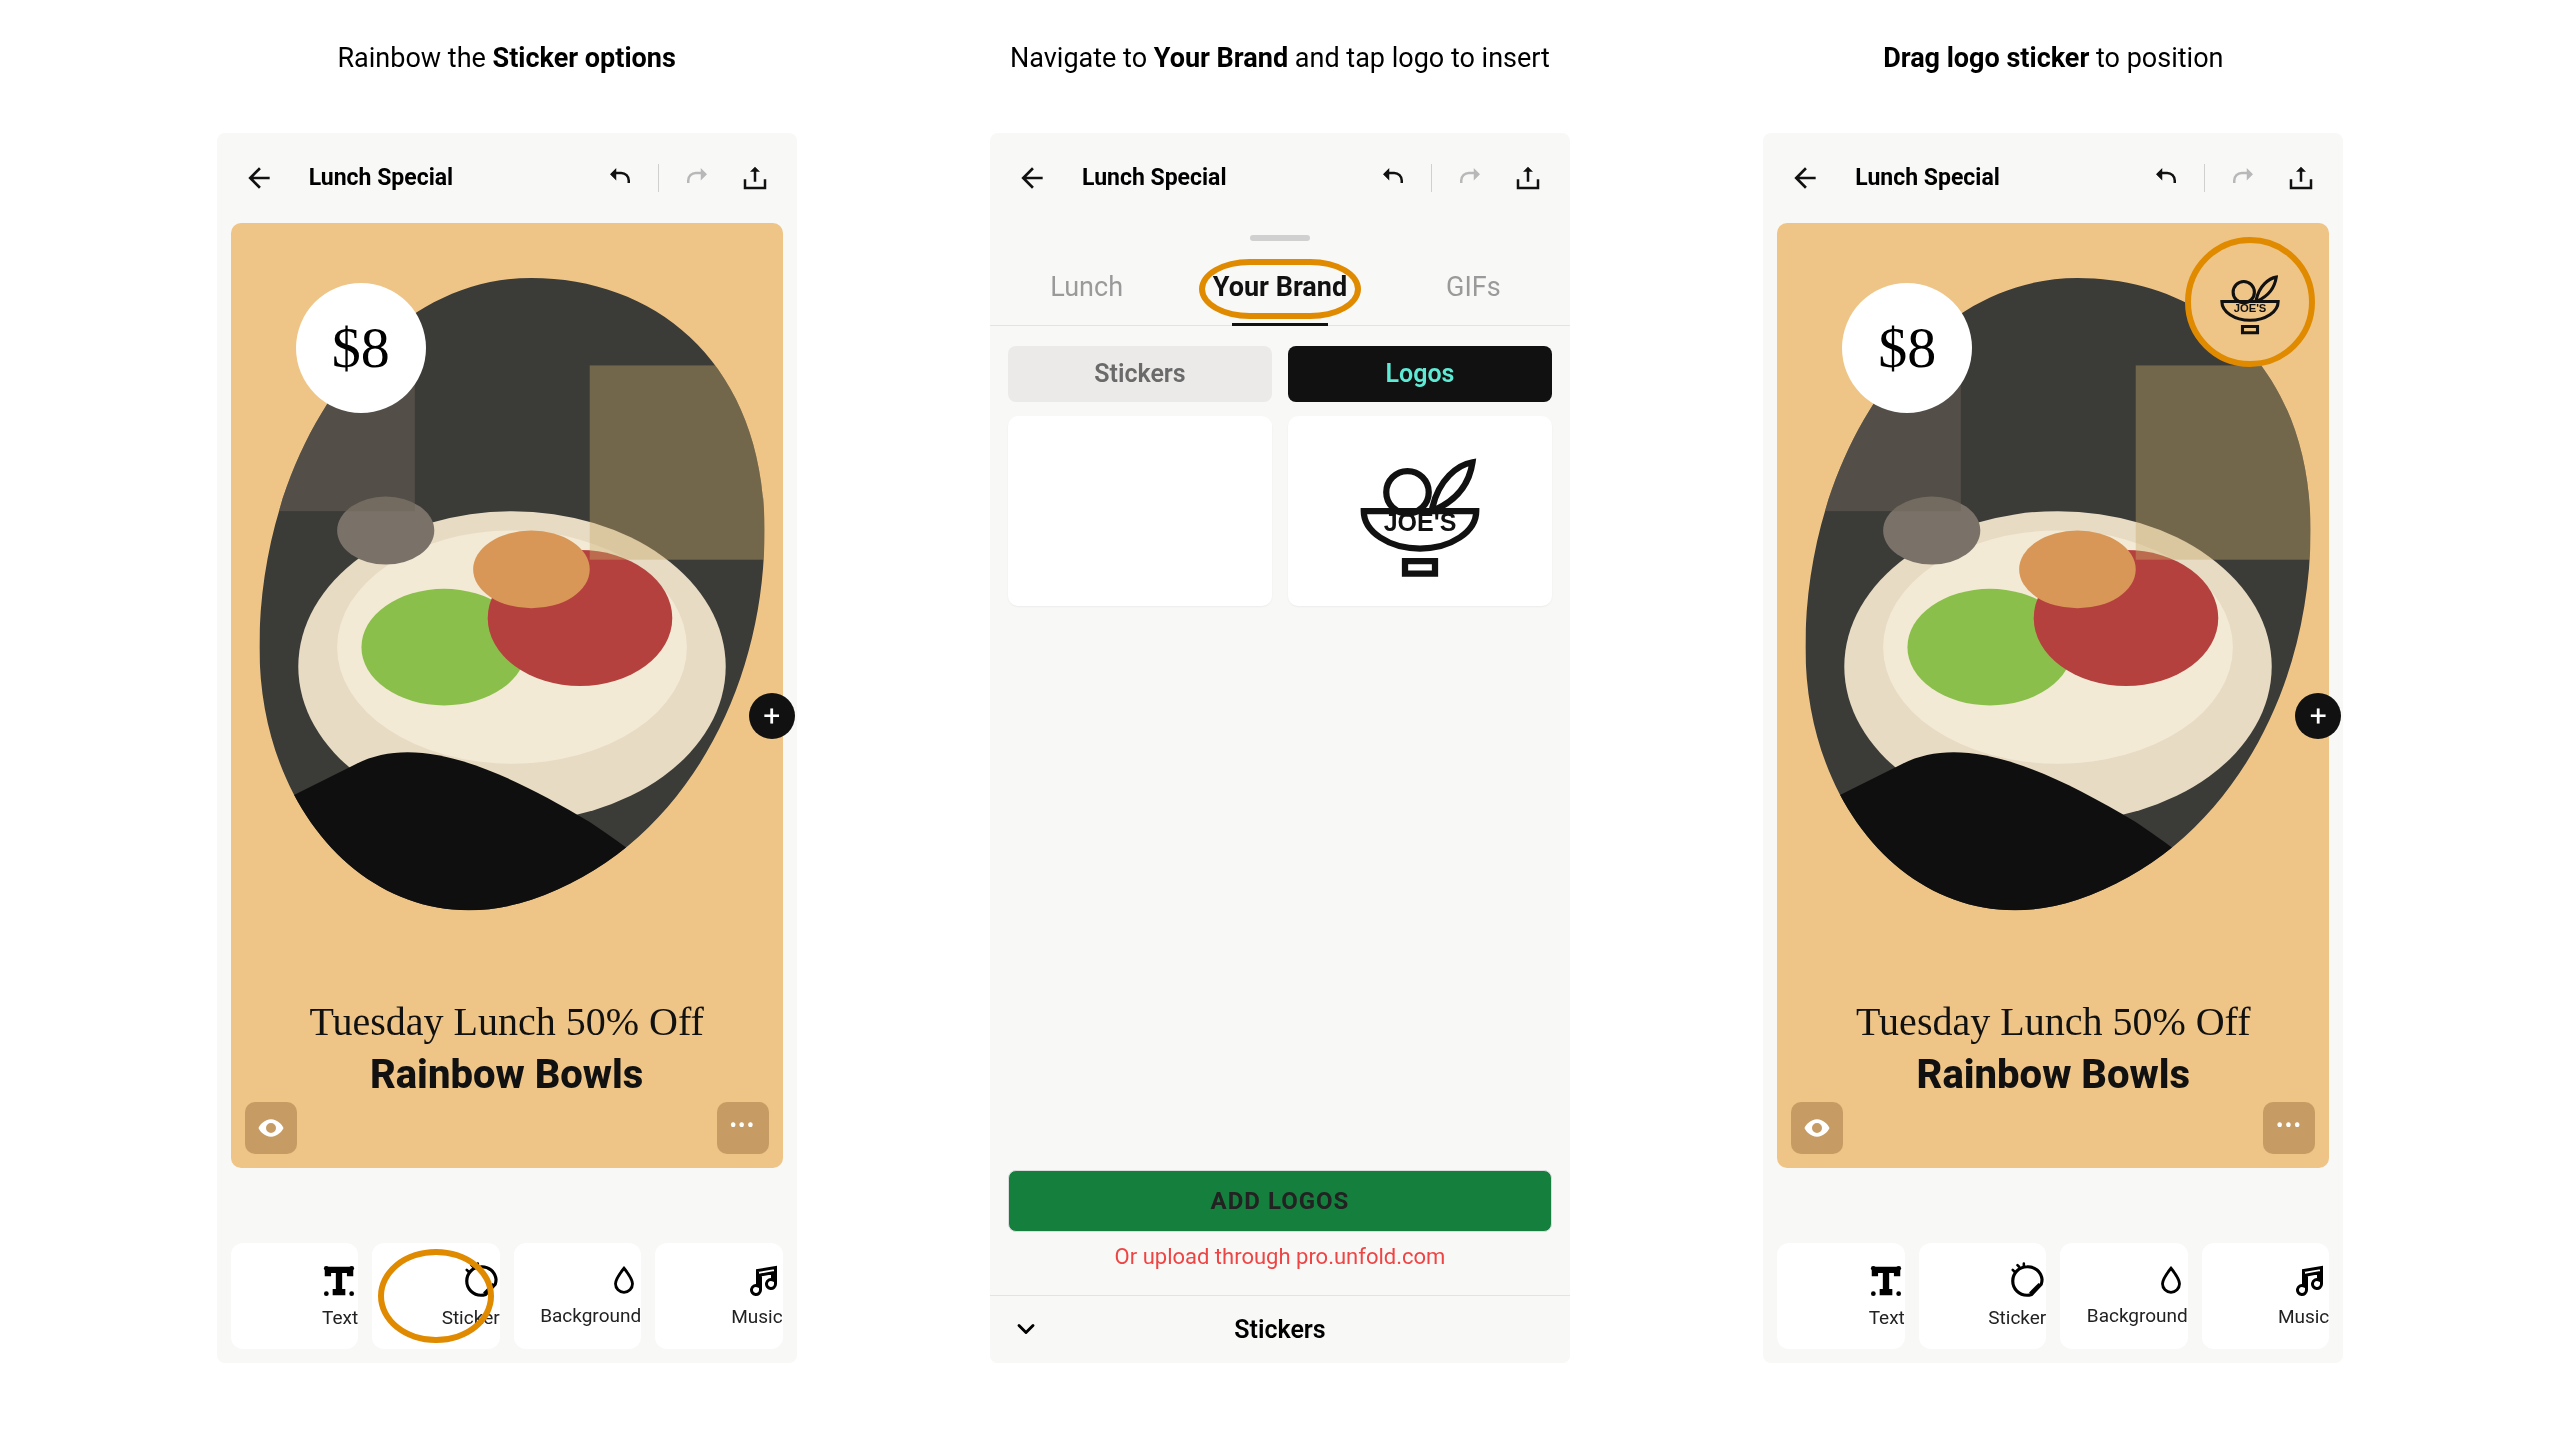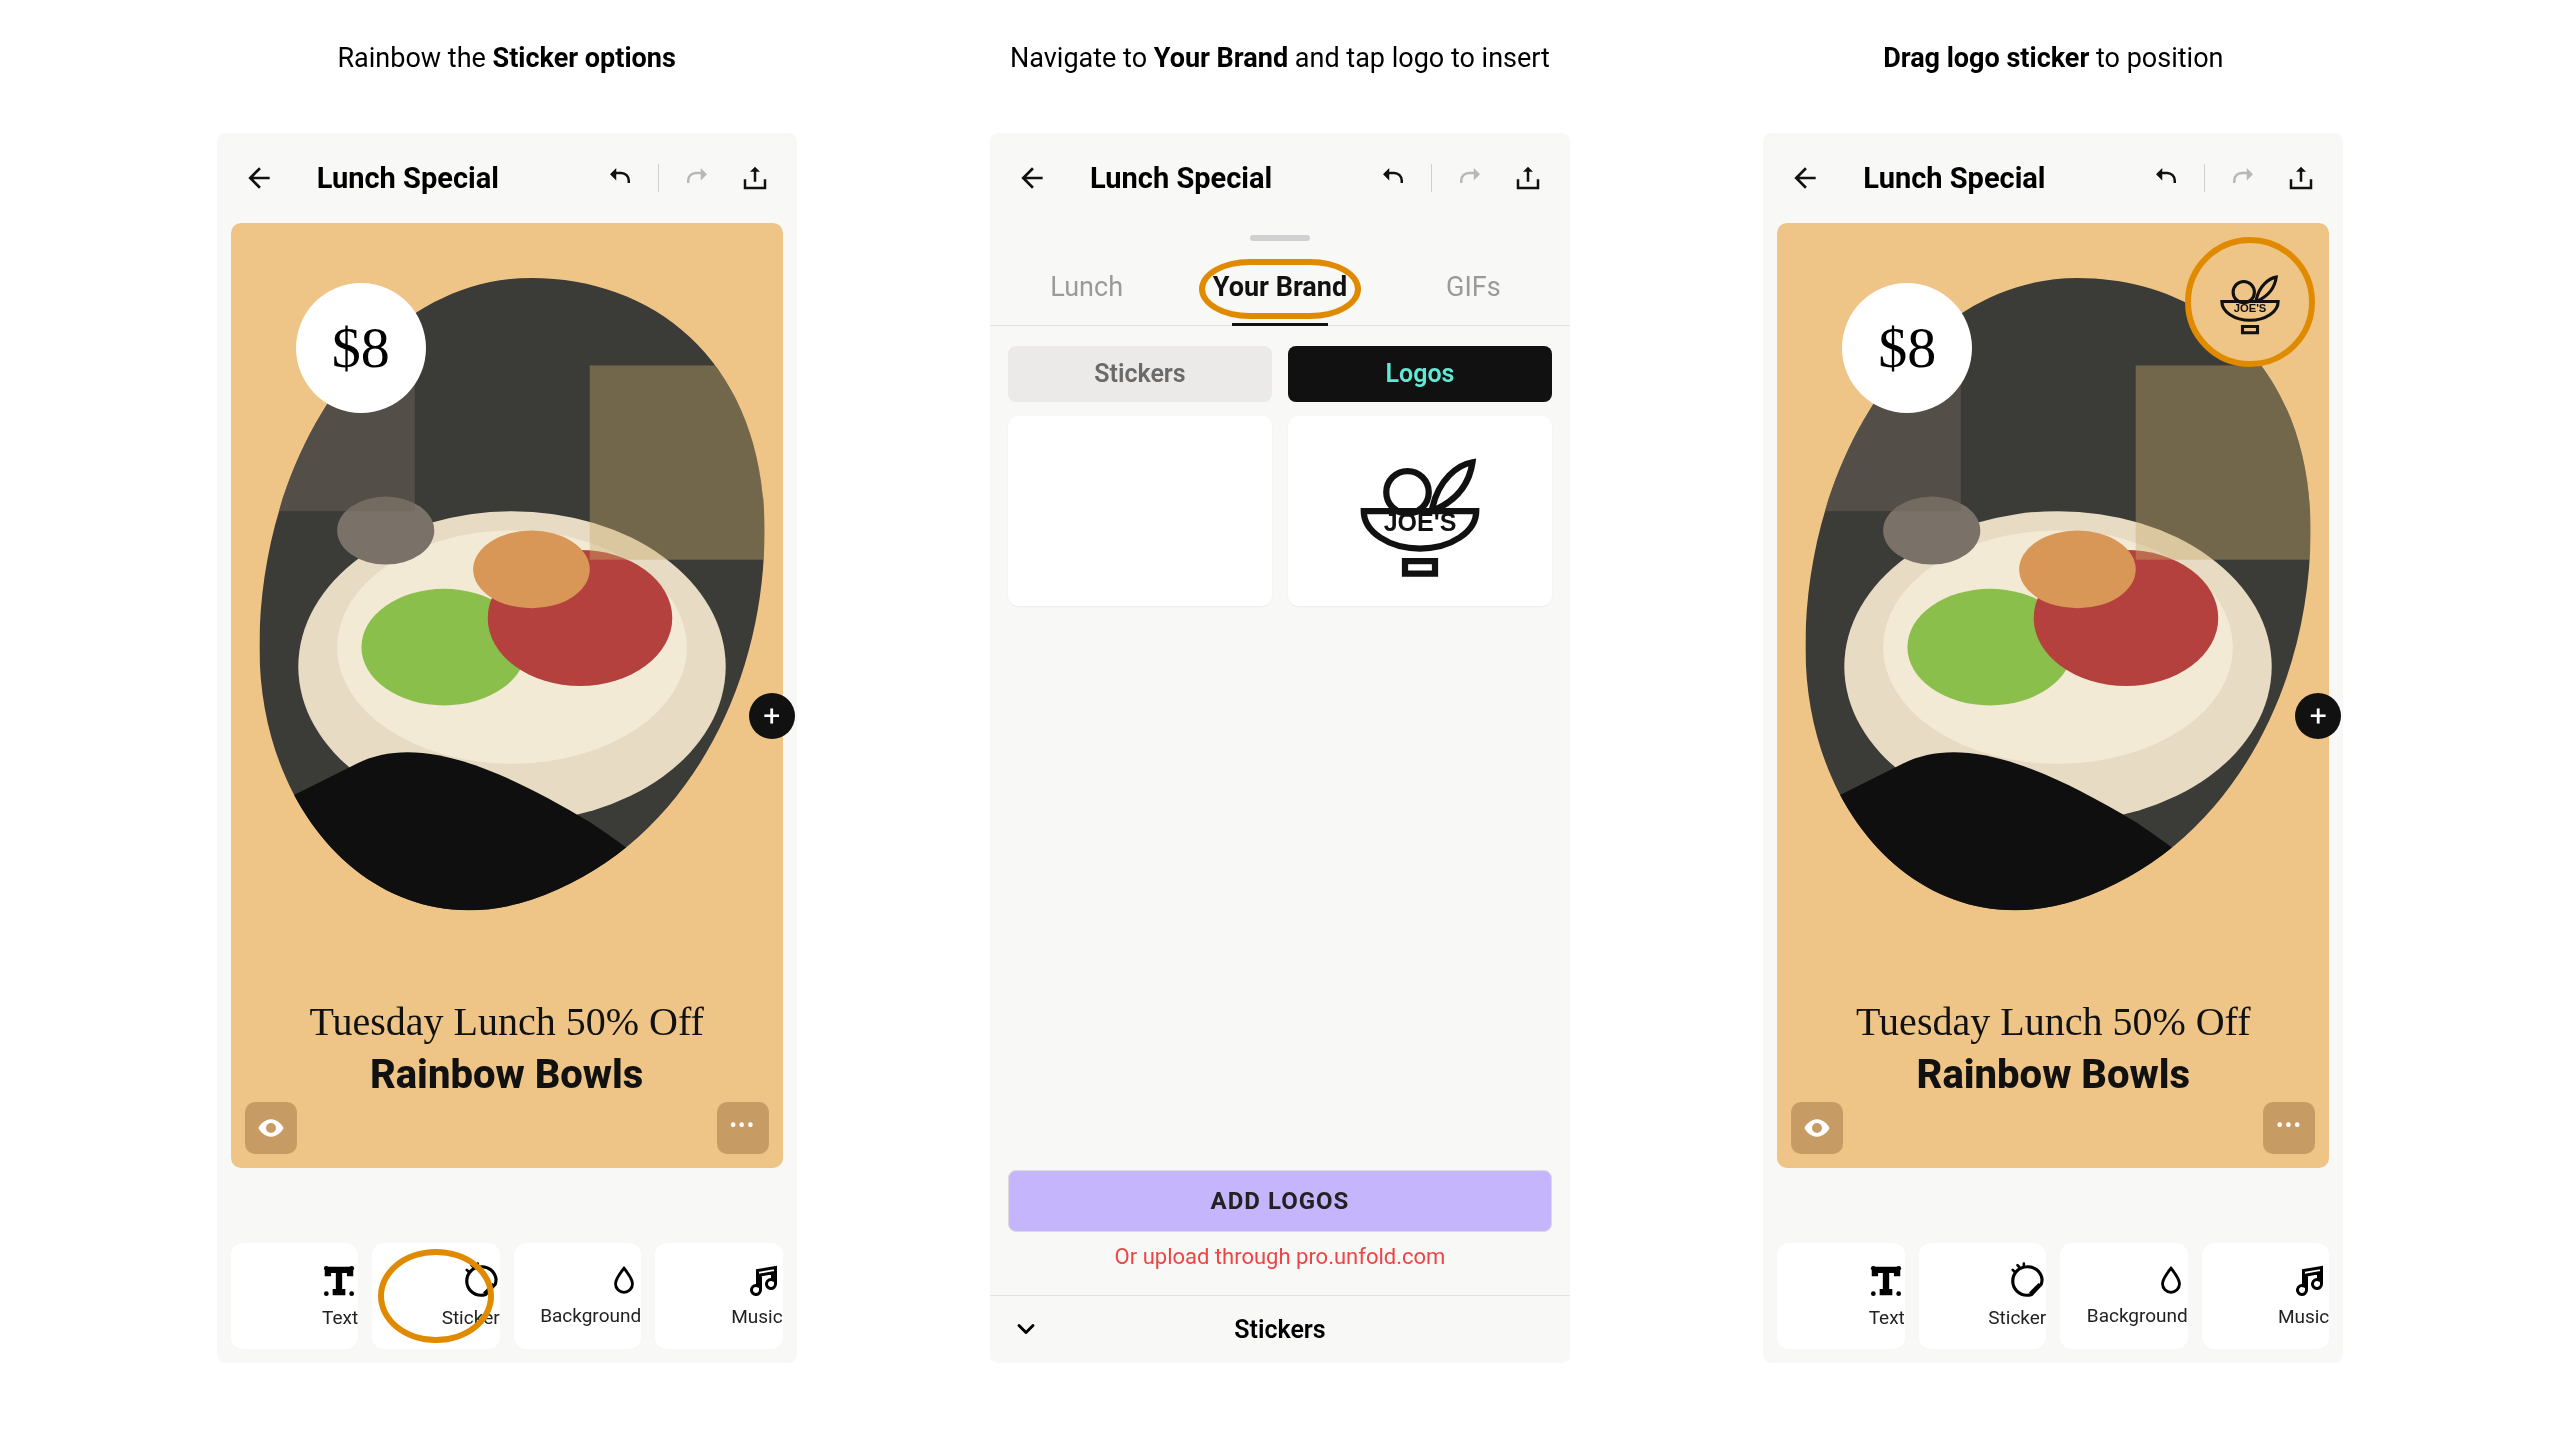--- a/index.html
+++ b/index.html
@@ -44,24 +44,24 @@
 
   
   .topbar {
     height: 90px;
     display: flex;
     align-items: center;
     padding: 0 22px;
     gap: 18px;
   }
   .topbar .title {
-    font-size: 29px;
+    font-size: 23px;
     font-weight: 700;
     flex: 1;
-    margin-left: 20px;
+    margin-left: 12px;
   }
   .icon-btn {
     width: 40px; height: 40px;
     display: flex; align-items: center; justify-content: center;
     color: #111;
   }
   .icon-btn.dim { color: #b8b8b8; }
   .divider-v { width: 1px; height: 28px; background: #d0d0d0; }
 
   
@@ -237,21 +237,21 @@
     border-radius: 10px;
     display: flex; align-items: center; justify-content: center;
     box-shadow: 0 1px 2px rgba(0,0,0,.05);
   }
   .panel-spacer { flex: 1; }
   .add-logos {
     margin: 0 18px 12px;
     height: 62px;
     border: 1px solid #dcdcdc;
     border-radius: 8px;
-    background: #c4b5fd;
+    background: #15803d;
     display: flex; align-items: center; justify-content: center;
     font-size: 24px;
     font-weight: 700;
     letter-spacing: 1px;
     color: #222;
   }
   .upload-note {
     text-align: center;
     font-size: 22px;
     color: #ef4444;

